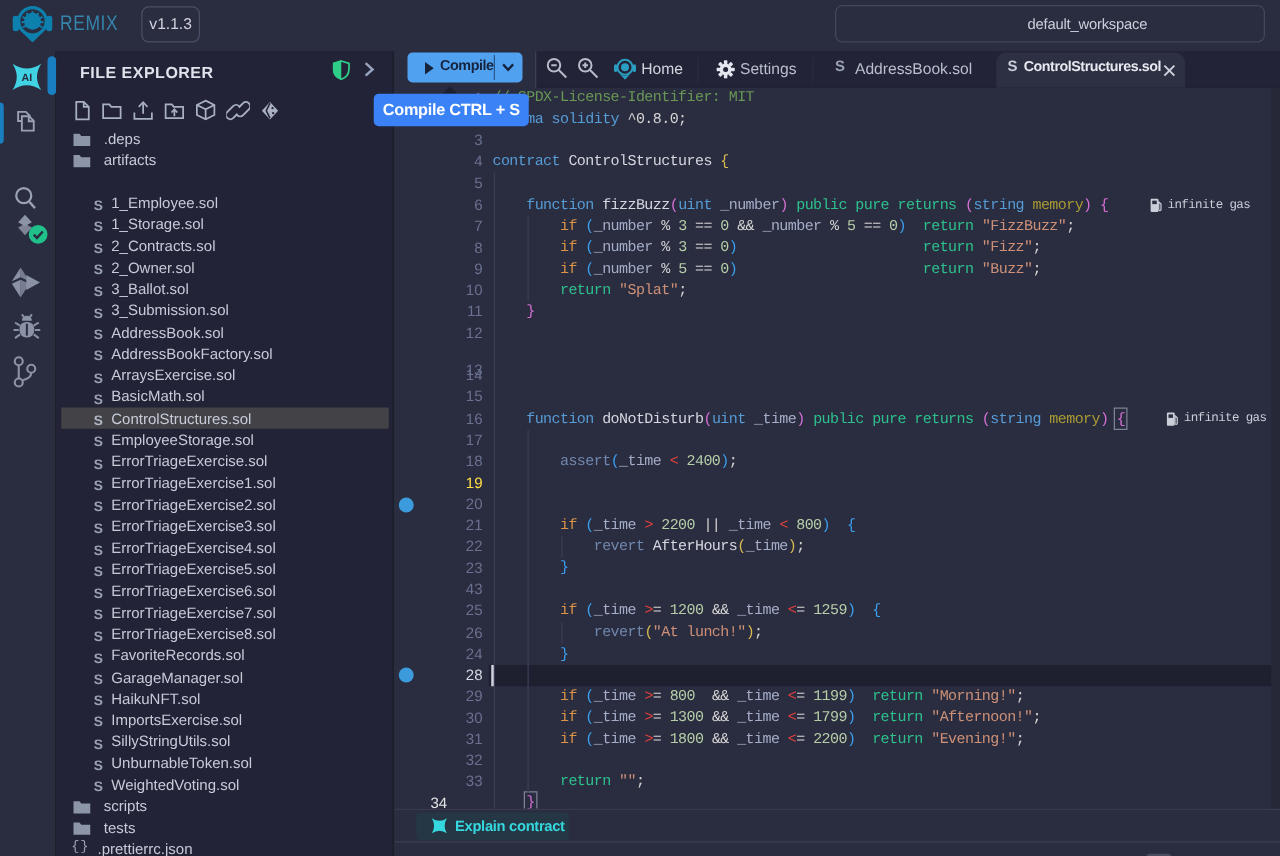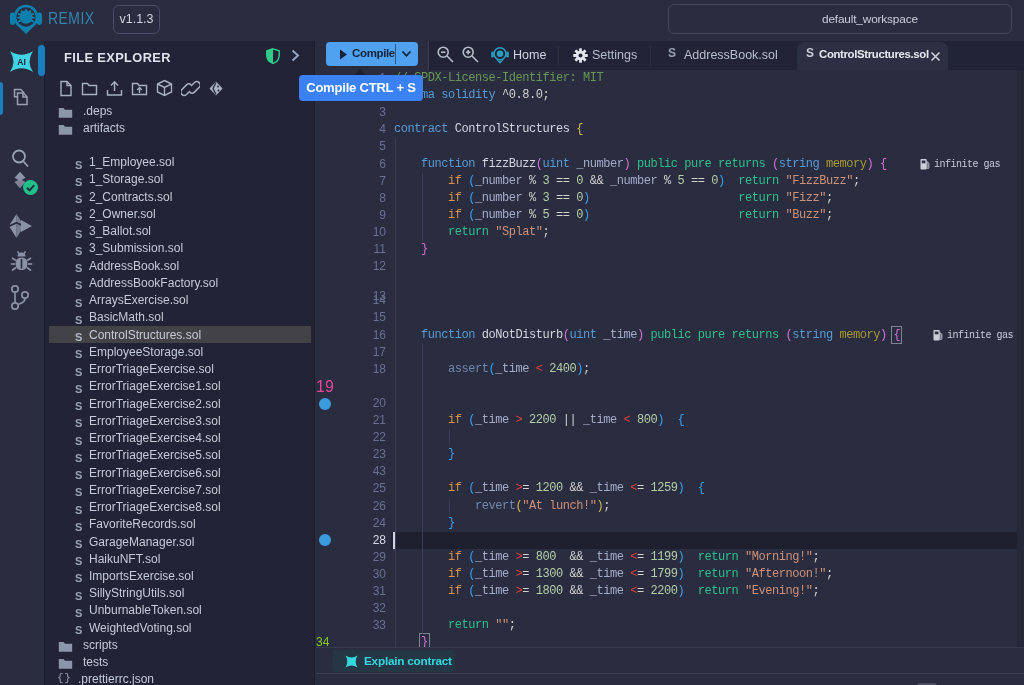--- a/index.html
+++ b/index.html
@@ -413,45 +413,46 @@
 <div class="cl" style="top:171.0px">    <i style="color:#d670d6">}</i></div>
 <div style="position:absolute;left:0;top:188.1px;height:17.1px;width:70px;text-align:right;color:#6a7190;font-size:12px;line-height:17.1px">12</div>
 <div style="position:absolute;left:0;top:218px;height:17.1px;width:70px;text-align:right;color:#6a7190;font-size:12px;line-height:17.1px">13</div>
 <div style="position:absolute;left:0;top:222.3px;height:17.1px;width:70px;text-align:right;color:#6a7190;font-size:12px;line-height:17.1px">14</div>
 <div style="position:absolute;left:0;top:239.4px;height:17.1px;width:70px;text-align:right;color:#6a7190;font-size:12px;line-height:17.1px">15</div>
 <div style="position:absolute;left:0;top:256.5px;height:17.1px;width:70px;text-align:right;color:#6a7190;font-size:12px;line-height:17.1px">16</div>
 <div class="cl" style="top:256.5px">    <i style="color:#569cd6">function</i> <i style="color:#d4d7e0">doNotDisturb</i><i style="color:#d670d6">(</i><i style="color:#569cd6">uint</i> <i style="color:#a4adc8">_time</i><i style="color:#d670d6">)</i> <i style="color:#2dc08d">public pure returns</i> <i style="color:#d670d6">(</i><i style="color:#569cd6">string</i> <i style="color:#a89b33">memory</i><i style="color:#d670d6">)</i> <i style="color:#d670d6;outline:1px solid #7d8294;outline-offset:1px">{</i></div>
 <div style="position:absolute;left:0;top:273.6px;height:17.1px;width:70px;text-align:right;color:#6a7190;font-size:12px;line-height:17.1px">17</div>
 <div style="position:absolute;left:0;top:290.7px;height:17.1px;width:70px;text-align:right;color:#6a7190;font-size:12px;line-height:17.1px">18</div>
 <div class="cl" style="top:290.7px">        <i style="color:#7188ae">assert</i><i style="color:#3aa0f0">(</i><i style="color:#a4adc8">_time</i> <i style="color:#e0413c">&lt;</i> <i style="color:#b5cea8">2400</i><i style="color:#3aa0f0">)</i><i style="color:#d4d4d4">;</i></div>
-<div style="position:absolute;left:0;top:307.8px;height:17.1px;width:70px;color:#ec4899;font-size:16px;line-height:17.1px">19</div>
+<div style="position:absolute;left:0;top:307.8px;height:17.1px;width:70px;text-align:right;color:#fde047;font-size:12px;line-height:17.1px">19</div>
 <div style="position:absolute;left:0;top:324.9px;height:17.1px;width:70px;text-align:right;color:#6a7190;font-size:12px;line-height:17.1px">20</div>
 <div style="position:absolute;left:0;top:342.0px;height:17.1px;width:70px;text-align:right;color:#6a7190;font-size:12px;line-height:17.1px">21</div>
 <div class="cl" style="top:342.0px">        <i style="color:#db9345">if</i> <i style="color:#3aa0f0">(</i><i style="color:#a4adc8">_time</i> <i style="color:#e0413c">&gt;</i> <i style="color:#b5cea8">2200</i> <i style="color:#d4d4d4">||</i> <i style="color:#a4adc8">_time</i> <i style="color:#e0413c">&lt;</i> <i style="color:#b5cea8">800</i><i style="color:#3aa0f0">)</i>  <i style="color:#3aa0f0">{</i></div>
 <div style="position:absolute;left:0;top:359.1px;height:17.1px;width:70px;text-align:right;color:#6a7190;font-size:12px;line-height:17.1px">22</div>
+<div class="cl" style="top:359.1px">            <i style="color:#7188ae">revert</i> <i style="color:#d4d7e0">AfterHours</i><i style="color:#d7bb52">(</i><i style="color:#a4adc8">_time</i><i style="color:#d7bb52">)</i><i style="color:#d4d4d4">;</i></div>
 <div style="position:absolute;left:0;top:376.2px;height:17.1px;width:70px;text-align:right;color:#6a7190;font-size:12px;line-height:17.1px">23</div>
 <div class="cl" style="top:376.2px">        <i style="color:#3aa0f0">}</i></div>
 <div style="position:absolute;left:0;top:393.3px;height:17.1px;width:70px;text-align:right;color:#6a7190;font-size:12px;line-height:17.1px">43</div>
 <div style="position:absolute;left:0;top:410.4px;height:17.1px;width:70px;text-align:right;color:#6a7190;font-size:12px;line-height:17.1px">25</div>
 <div class="cl" style="top:410.4px">        <i style="color:#db9345">if</i> <i style="color:#3aa0f0">(</i><i style="color:#a4adc8">_time</i> <i style="color:#e0413c">&gt;</i><i style="color:#d4d4d4">=</i> <i style="color:#b5cea8">1200</i> <i style="color:#d4d4d4">&amp;&amp;</i> <i style="color:#a4adc8">_time</i> <i style="color:#e0413c">&lt;</i><i style="color:#d4d4d4">=</i> <i style="color:#b5cea8">1259</i><i style="color:#3aa0f0">)</i>  <i style="color:#3aa0f0">{</i></div>
 <div style="position:absolute;left:0;top:427.5px;height:17.1px;width:70px;text-align:right;color:#6a7190;font-size:12px;line-height:17.1px">26</div>
 <div class="cl" style="top:427.5px">            <i style="color:#7188ae">revert</i><i style="color:#d7bb52">(</i><i style="color:#ce9178">"At lunch!"</i><i style="color:#d7bb52">)</i><i style="color:#d4d4d4">;</i></div>
 <div style="position:absolute;left:0;top:444.6px;height:17.1px;width:70px;text-align:right;color:#6a7190;font-size:12px;line-height:17.1px">24</div>
 <div class="cl" style="top:444.6px">        <i style="color:#3aa0f0">}</i></div>
 <div style="position:absolute;left:0;top:461.7px;height:17.1px;width:70px;text-align:right;color:#d5dae4;font-size:12px;line-height:17.1px">28</div>
 <div style="position:absolute;left:0;top:478.8px;height:17.1px;width:70px;text-align:right;color:#6a7190;font-size:12px;line-height:17.1px">29</div>
 <div class="cl" style="top:478.8px">        <i style="color:#db9345">if</i> <i style="color:#3aa0f0">(</i><i style="color:#a4adc8">_time</i> <i style="color:#e0413c">&gt;</i><i style="color:#d4d4d4">=</i> <i style="color:#b5cea8">800</i>  <i style="color:#d4d4d4">&amp;&amp;</i> <i style="color:#a4adc8">_time</i> <i style="color:#e0413c">&lt;</i><i style="color:#d4d4d4">=</i> <i style="color:#b5cea8">1199</i><i style="color:#3aa0f0">)</i>  <i style="color:#2dc08d">return</i> <i style="color:#ce9178">"Morning!"</i><i style="color:#d4d4d4">;</i></div>
 <div style="position:absolute;left:0;top:495.9px;height:17.1px;width:70px;text-align:right;color:#6a7190;font-size:12px;line-height:17.1px">30</div>
 <div class="cl" style="top:495.9px">        <i style="color:#db9345">if</i> <i style="color:#3aa0f0">(</i><i style="color:#a4adc8">_time</i> <i style="color:#e0413c">&gt;</i><i style="color:#d4d4d4">=</i> <i style="color:#b5cea8">1300</i> <i style="color:#d4d4d4">&amp;&amp;</i> <i style="color:#a4adc8">_time</i> <i style="color:#e0413c">&lt;</i><i style="color:#d4d4d4">=</i> <i style="color:#b5cea8">1799</i><i style="color:#3aa0f0">)</i>  <i style="color:#2dc08d">return</i> <i style="color:#ce9178">"Afternoon!"</i><i style="color:#d4d4d4">;</i></div>
 <div style="position:absolute;left:0;top:513.0px;height:17.1px;width:70px;text-align:right;color:#6a7190;font-size:12px;line-height:17.1px">31</div>
 <div class="cl" style="top:513.0px">        <i style="color:#db9345">if</i> <i style="color:#3aa0f0">(</i><i style="color:#a4adc8">_time</i> <i style="color:#e0413c">&gt;</i><i style="color:#d4d4d4">=</i> <i style="color:#b5cea8">1800</i> <i style="color:#d4d4d4">&amp;&amp;</i> <i style="color:#a4adc8">_time</i> <i style="color:#e0413c">&lt;</i><i style="color:#d4d4d4">=</i> <i style="color:#b5cea8">2200</i><i style="color:#3aa0f0">)</i>  <i style="color:#2dc08d">return</i> <i style="color:#ce9178">"Evening!"</i><i style="color:#d4d4d4">;</i></div>
 <div style="position:absolute;left:0;top:530.1px;height:17.1px;width:70px;text-align:right;color:#6a7190;font-size:12px;line-height:17.1px">32</div>
 <div style="position:absolute;left:0;top:547.2px;height:17.1px;width:70px;text-align:right;color:#6a7190;font-size:12px;line-height:17.1px">33</div>
 <div class="cl" style="top:547.2px">        <i style="color:#2dc08d">return</i> <i style="color:#ce9178">""</i><i style="color:#d4d4d4">;</i></div>
-<div style="position:absolute;left:0;top:564.3px;height:17.1px;width:70px;text-align:left;color:#84cc16;font-size:12px;line-height:17.1px">34</div>
+<div style="position:absolute;left:0;top:564.3px;height:17.1px;width:70px;text-align:center;color:#e5e5e5;font-size:12px;line-height:17.1px">34</div>
 <div class="cl" style="top:564.3px">    <i style="color:#d670d6;outline:1px solid #7d8294;outline-offset:1px">}</i></div>
     </div>
     <div class="abs" style="left:78px;top:0;width:630px;height:578px">
 <div style="position:absolute;left:0.5px;top:68.4px;width:1px;height:513.0px;background:#3a3d55"></div>
           <div style="position:absolute;left:27.5px;top:102.6px;width:1px;height:68.4px;background:#3a3d55"></div>
           <div style="position:absolute;left:27.5px;top:273.6px;width:1px;height:290.7px;background:#3a3d55"></div>
           <div style="position:absolute;left:54.5px;top:359.1px;width:1px;height:17.1px;background:#3a3d55"></div>
           <div style="position:absolute;left:54.5px;top:427.5px;width:1px;height:17.1px;background:#3a3d55"></div>
 <div style="position:absolute;left:526px;top:85.5px;height:17.1px;display:flex;align-items:center;gap:4px">
             <svg width="10" height="12" viewBox="0 0 10 12" style="">

